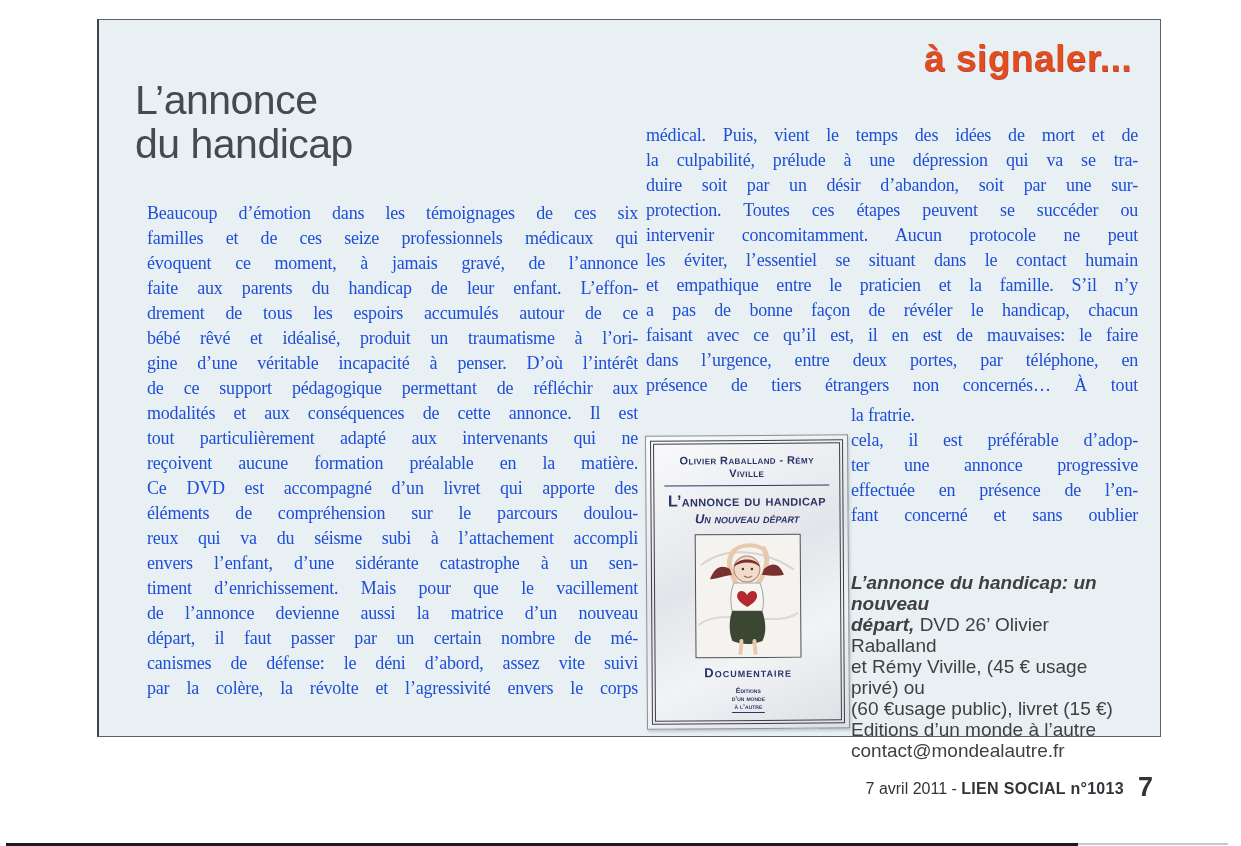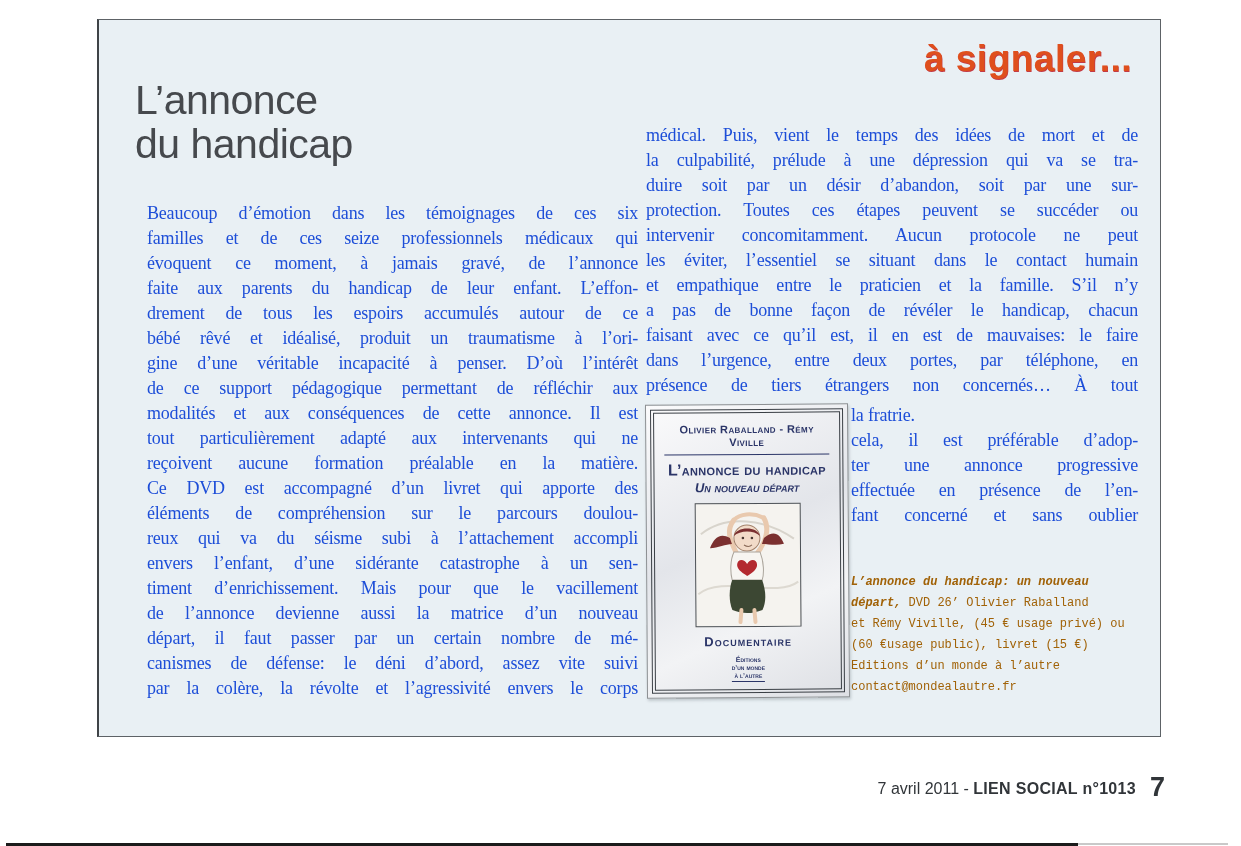--- a/index.html
+++ b/index.html
@@ -132,31 +132,31 @@
     border-bottom: 1px solid #2b3568;
     padding-bottom: 1px;
   }
 
   
   .wrap-col { flex: 1; min-width: 0; }
   .wrap-last { white-space: pre-line; }
 
   .caption {
     margin-top: 23px;
-    font-family: Liberation Mono, monospace;
-    font-size: 12px; line-height: 21px;
-    color: #a16207;
+    font-family: Liberation Sans, sans-serif;
+    font-size: 19px; line-height: 21px;
+    color: #404040;
     white-space: pre-line;
     text-align: left;
   }
   .caption-lead { font-weight: 700; font-style: italic; }
 
   
   .footer {
-    position: absolute; top: 772px; right: 76px;
+    position: absolute; top: 772px; right: 88px;
     font-family: "Liberation Sans", sans-serif;
     font-size: 16px; color: #313539;
     white-space: nowrap;
   }
   .footer .pub { font-weight: 700; letter-spacing: 0.3px; }
   .footer .pagenum {
     font-weight: 700; font-size: 27px;
     margin-left: 14px; vertical-align: -2px;
   }
 

